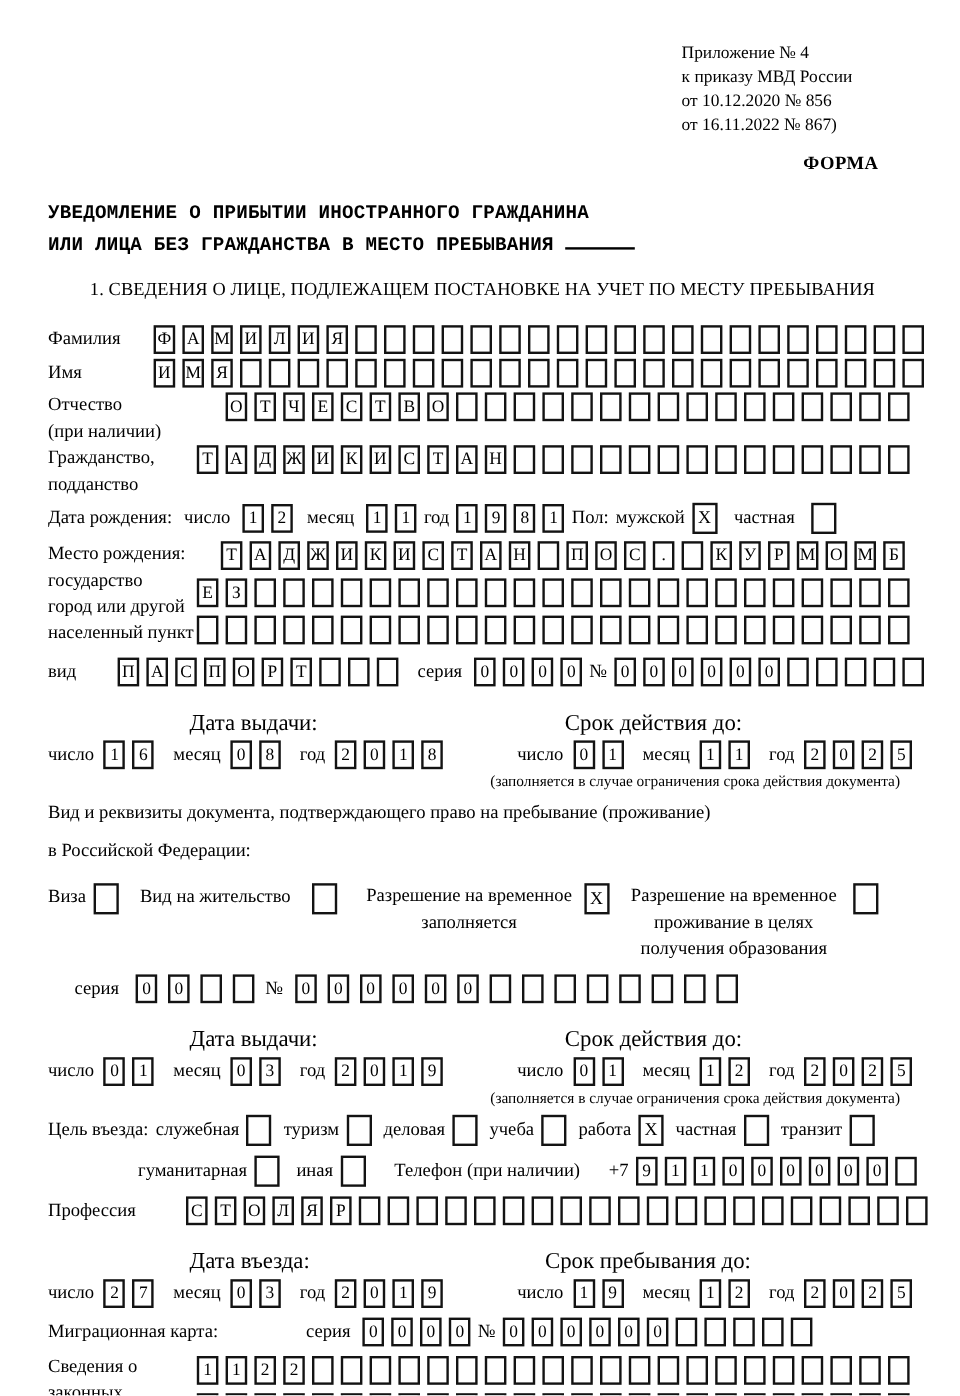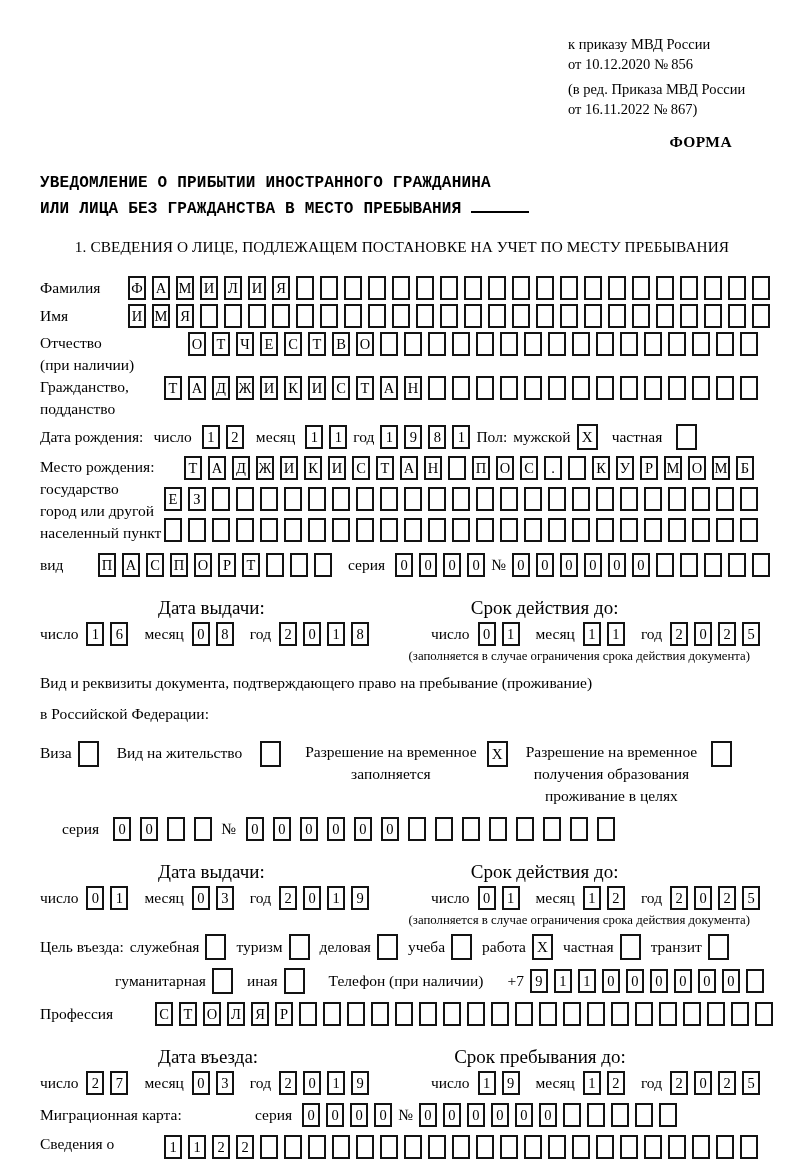--- a/index.html
+++ b/index.html
@@ -45,23 +45,23 @@
   .gap6{margin-left:6px;}.gap10{margin-left:10px;}.gap14{margin-left:14px;}.gap18{margin-left:18px;}.gap24{margin-left:24px;}
   .purpose .lbl{line-height:26px;}
   .purpose .cbox{margin-left:6px;}
 </style>
 </head>
 <body>
 
 <div class="page">
 
   <div class="appendix">
+    <div>Приложение № 4</div>
     <div>к приказу МВД России</div>
     <div>от 10.12.2020 № 856</div>
-    <div class="sub">(в ред. Приказа МВД России</div>
     <div>от 16.11.2022 № 867)</div>
   </div>
 
   <div class="forma">ФОРМА</div>
 
   <div class="title">
     <div>УВЕДОМЛЕНИЕ О ПРИБЫТИИ ИНОСТРАННОГО ГРАЖДАНИНА</div>
     <div><span>ИЛИ ЛИЦА БЕЗ ГРАЖДАНСТВА В МЕСТО ПРЕБЫВАНИЯ</span><span class="blank"></span></div>
   </div>
 
@@ -409,22 +409,22 @@
     <span class="cbox gap6"></span>
     <span class="lbl gap18">Вид на жительство</span>
     <span class="cbox gap18"></span>
     <div class="opt-col gap24">
       <div>Разрешение на временное</div>
       <div>заполняется</div>
     </div>
     <span class="cbox gap10">X</span>
     <div class="opt-col gap18">
       <div>Разрешение на временное</div>
+      <div>проживание в целях</div>
       <div>получения образования</div>
-      <div>проживание в целях</div>
     </div>
     <span class="cbox gap14"></span>
   </div>
 
   <div class="row mt10 wide" style="align-items:center;margin-left:22px">
     <span class="lbl">серия</span>
     <span class="cells gap14">
         <span class="cell">0</span>
         <span class="cell">0</span>
         <span class="cell"></span>

